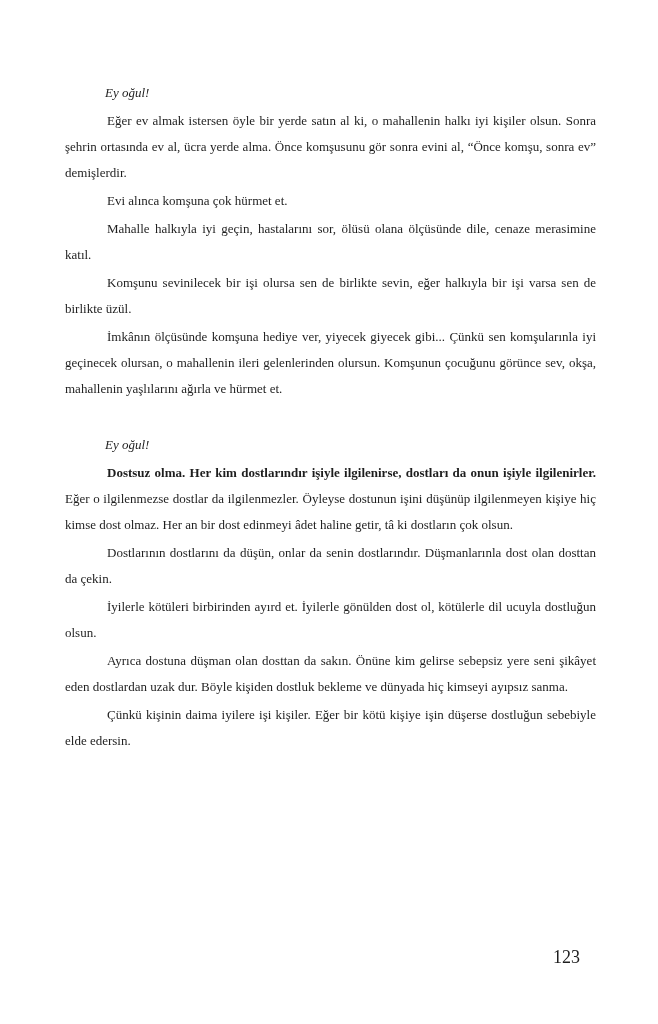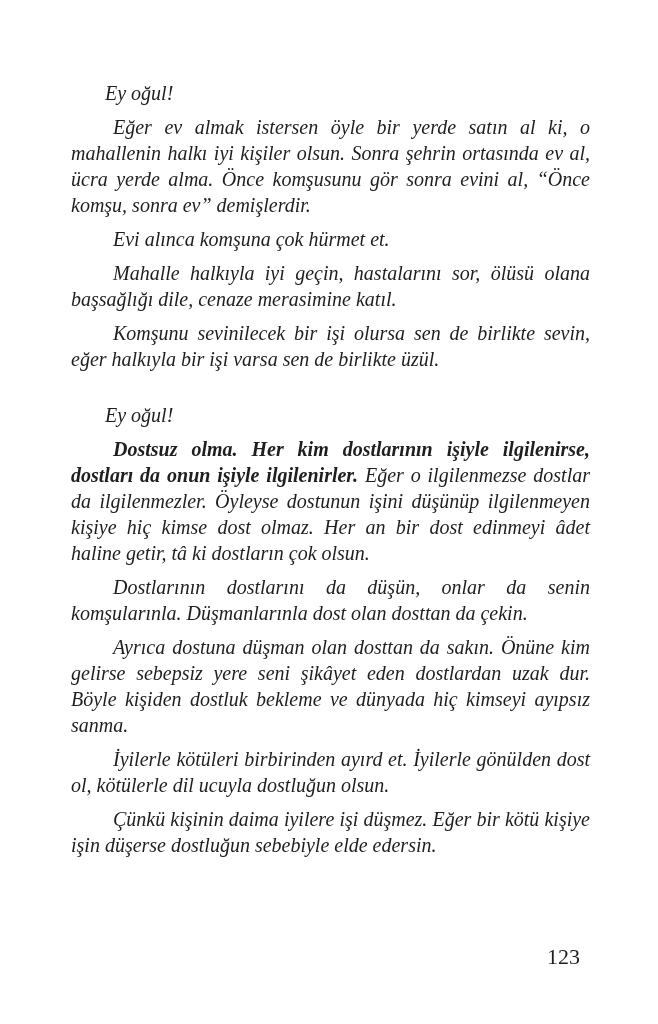--- a/index.html
+++ b/index.html
@@ -16,69 +16,69 @@
     width: 658px;
     height: 1024px;
     background: #ffffff;
     overflow: hidden;
   }
   .text-block {
     position: absolute;
     left: 63px;
     top: 80px;
     width: 535px;
-    font-size: 20px;
+    font-size: 13px;
     line-height: 26px;
     text-align: justify;
   }
   .para {
-    margin: 8px;
+    margin: 2px;
     text-indent: 42px;
-    font-style: italic;
   }
   .heading {
     margin: 0;
     font-style: italic;
     text-indent: 42px;
     text-align: left;
   }
   .section-gap {
     margin-top: 30px;
   }
   .lead-bold {
     font-weight: bold;
   }
   .page-number {
     position: absolute;
     top: 945px;
     right: 78px;
-    font-size: 22px;
+    font-size: 18px;
     line-height: 24px;
     color: #1e1e1e;
   }
 </style>
 </head>
 <body>
 
 <div class="page">
   <main class="text-block">
 
     <section>
       <p class="heading">Ey oğul!</p>
       <p class="para">Eğer ev almak istersen öyle bir yerde satın al ki, o mahallenin halkı iyi kişiler olsun. Sonra şehrin ortasında ev al, ücra yerde alma. Önce komşusunu gör sonra evini al, “Önce komşu, sonra ev” demişlerdir.</p>
       <p class="para">Evi alınca komşuna çok hürmet et.</p>
-      <p class="para">Mahalle halkıyla iyi geçin, hastalarını sor, ölüsü olana başsağlığı dile, cenaze merasimine katıl.</p>
+      <p class="para">Mahalle halkıyla iyi geçin, hastalarını sor, ölüsü olana ölçüsünde dile, cenaze merasimine katıl.</p>
       <p class="para">Komşunu sevinilecek bir işi olursa sen de birlikte sevin, eğer halkıyla bir işi varsa sen de birlikte üzül.</p>
+      <p class="para">İmkânın ölçüsünde komşuna hediye ver, yiyecek giyecek gibi... Çünkü sen komşularınla iyi geçinecek olursan, o mahallenin ileri gelenlerinden olursun. Komşunun çocuğunu görünce sev, okşa, mahallenin yaşlılarını ağırla ve hürmet et.</p>
     </section>
 
     <section class="section-gap">
       <p class="heading">Ey oğul!</p>
-      <p class="para"><strong class="lead-bold">Dostsuz olma. Her kim dostlarının işiyle ilgilenirse, dostları da onun işiyle ilgilenirler.</strong><span> Eğer o ilgilenmezse dostlar da ilgilenmezler. Öyleyse dostunun işini düşünüp ilgilenmeyen kişiye hiç kimse dost olmaz. Her an bir dost edinmeyi âdet haline getir, tâ ki dostların çok olsun.</span></p>
-      <p class="para">Dostlarının dostlarını da düşün, onlar da senin komşularınla. Düşmanlarınla dost olan dosttan da çekin.</p>
+      <p class="para"><strong class="lead-bold">Dostsuz olma. Her kim dostlarındır işiyle ilgilenirse, dostları da onun işiyle ilgilenirler.</strong><span> Eğer o ilgilenmezse dostlar da ilgilenmezler. Öyleyse dostunun işini düşünüp ilgilenmeyen kişiye hiç kimse dost olmaz. Her an bir dost edinmeyi âdet haline getir, tâ ki dostların çok olsun.</span></p>
+      <p class="para">Dostlarının dostlarını da düşün, onlar da senin dostlarındır. Düşmanlarınla dost olan dosttan da çekin.</p>
+      <p class="para">İyilerle kötüleri birbirinden ayırd et. İyilerle gönülden dost ol, kötülerle dil ucuyla dostluğun olsun.</p>
       <p class="para">Ayrıca dostuna düşman olan dosttan da sakın. Önüne kim gelirse sebepsiz yere seni şikâyet eden dostlardan uzak dur. Böyle kişiden dostluk bekleme ve dünyada hiç kimseyi ayıpsız sanma.</p>
-      <p class="para">İyilerle kötüleri birbirinden ayırd et. İyilerle gönülden dost ol, kötülerle dil ucuyla dostluğun olsun.</p>
-      <p class="para">Çünkü kişinin daima iyilere işi düşmez. Eğer bir kötü kişiye işin düşerse dostluğun sebebiyle elde edersin.</p>
+      <p class="para">Çünkü kişinin daima iyilere işi kişiler. Eğer bir kötü kişiye işin düşerse dostluğun sebebiyle elde edersin.</p>
     </section>
 
   </main>
 
   <div class="page-number">123</div>
 </div>
 
 </body></html>

